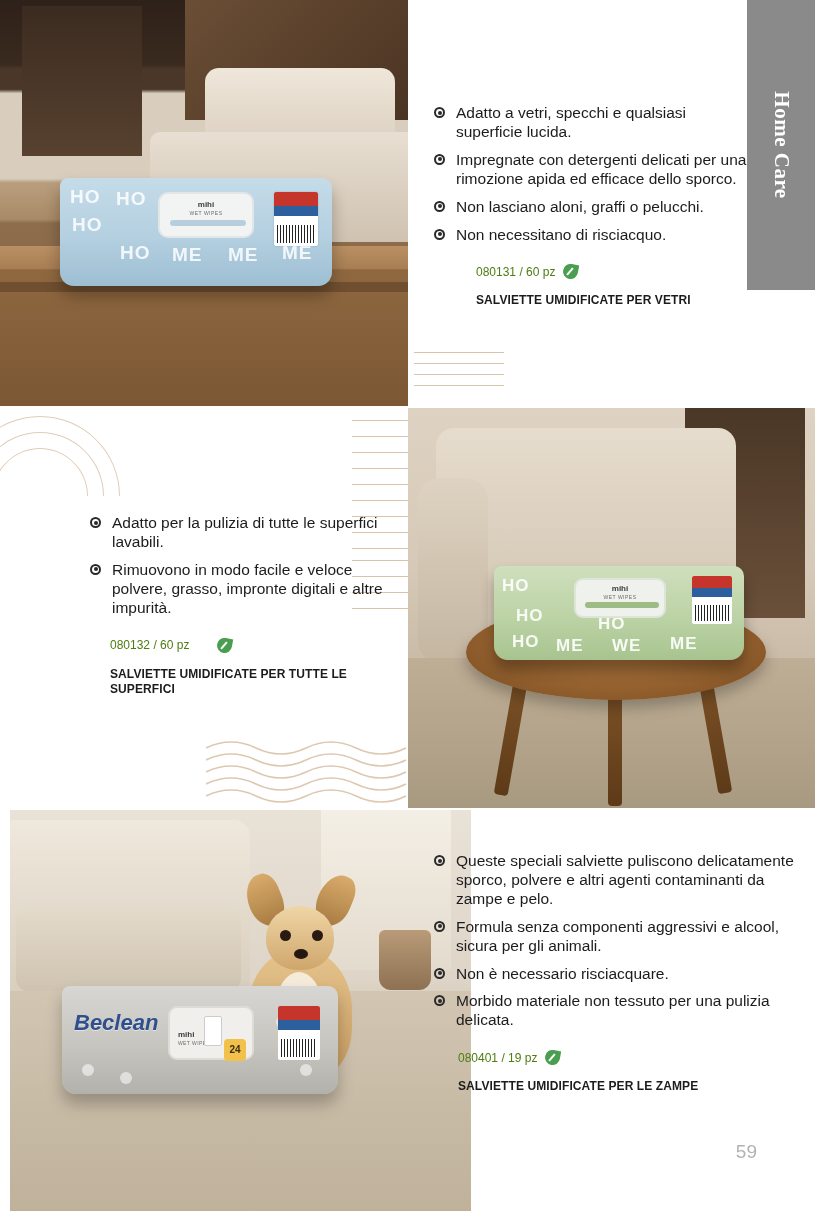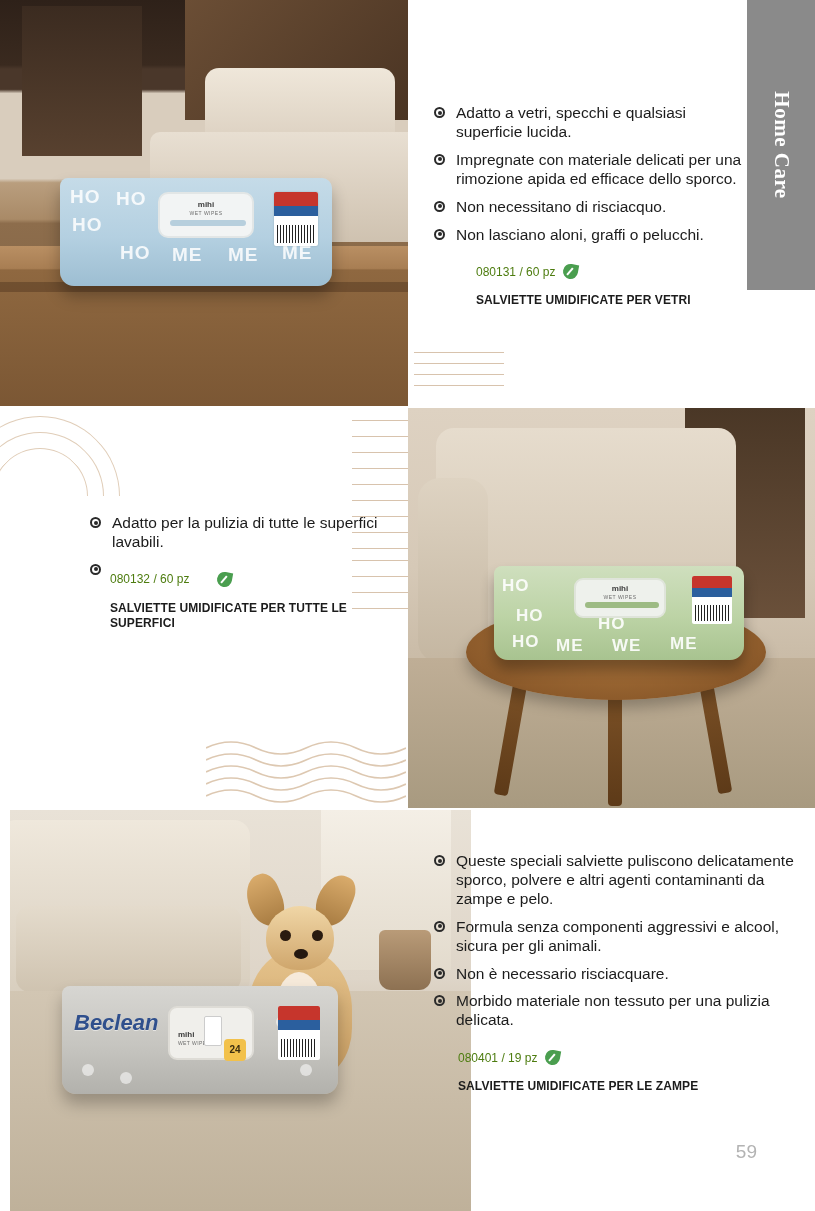--- a/index.html
+++ b/index.html
@@ -515,35 +515,35 @@
     </g>
   </svg>
 
   <div class="side-tab">
     <span>Home Care</span>
   </div>
 
   <div class="textblock tb-1">
     <ul class="bullets">
       <li><span class="bullet-icon"></span><span>Adatto a vetri, specchi e qualsiasi superficie lucida.</span></li>
-      <li><span class="bullet-icon"></span><span>Impregnate con materiale delicati per una rimozione apida ed efficace dello sporco.</span></li>
+      <li><span class="bullet-icon"></span><span>Impregnate con detergenti delicati per una rimozione apida ed efficace dello sporco.</span></li>
+      <li><span class="bullet-icon"></span><span>Non lasciano aloni, graffi o pelucchi.</span></li>
       <li><span class="bullet-icon"></span><span>Non necessitano di risciacquo.</span></li>
-      <li><span class="bullet-icon"></span><span>Non lasciano aloni, graffi o pelucchi.</span></li>
     </ul>
     <div class="codeline indent-1">
       <span>080131 / 60 pz</span>
       <span class="leaf-icon"></span>
     </div>
     <div class="prodname indent-1">SALVIETTE UMIDIFICATE PER VETRI</div>
   </div>
 
   <div class="textblock tb-2">
     <ul class="bullets">
       <li><span class="bullet-icon"></span><span>Adatto per la pulizia di tutte le superfici lavabili.</span></li>
-      <li><span class="bullet-icon"></span></li>
+      <li><span class="bullet-icon"></span><span>Rimuovono in modo facile e veloce polvere, grasso, impronte digitali e altre impurità.</span></li>
     </ul>
     <div class="codeline indent-2">
       <span>080132 / 60 pz</span>
       <span class="leaf-icon"></span>
     </div>
     <div class="prodname indent-2">SALVIETTE UMIDIFICATE PER TUTTE LE SUPERFICI</div>
   </div>
 
   <div class="textblock tb-3">
     <ul class="bullets">

